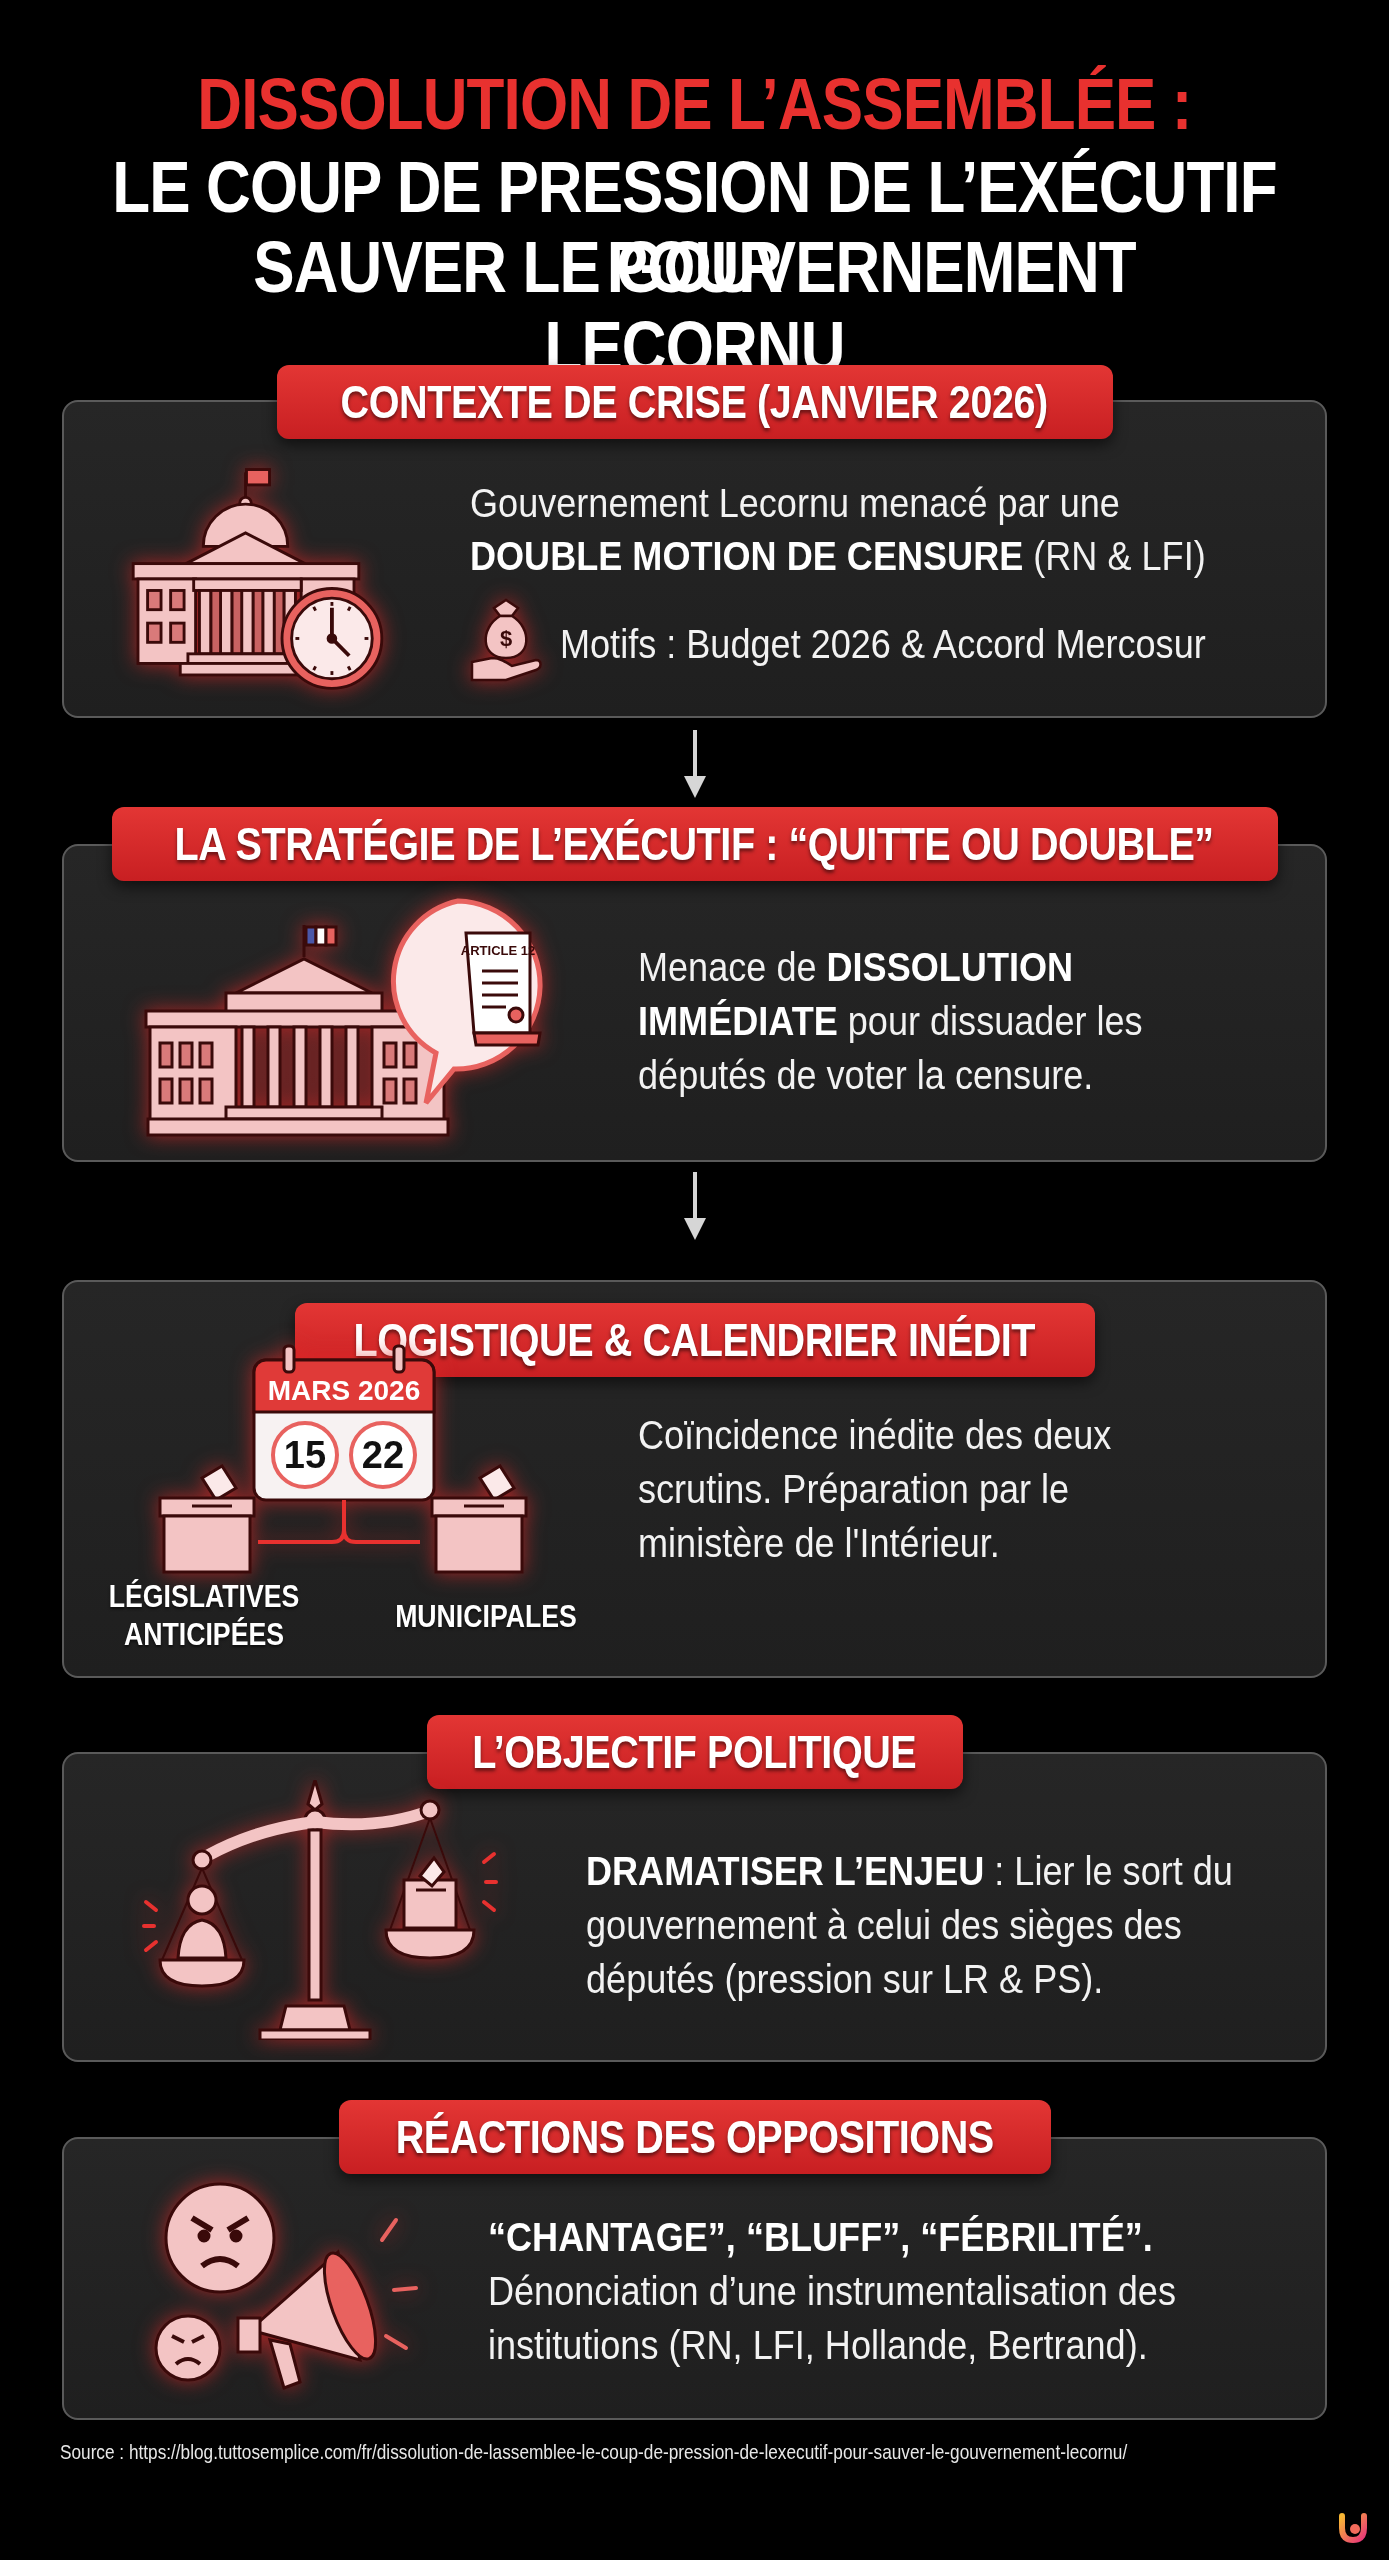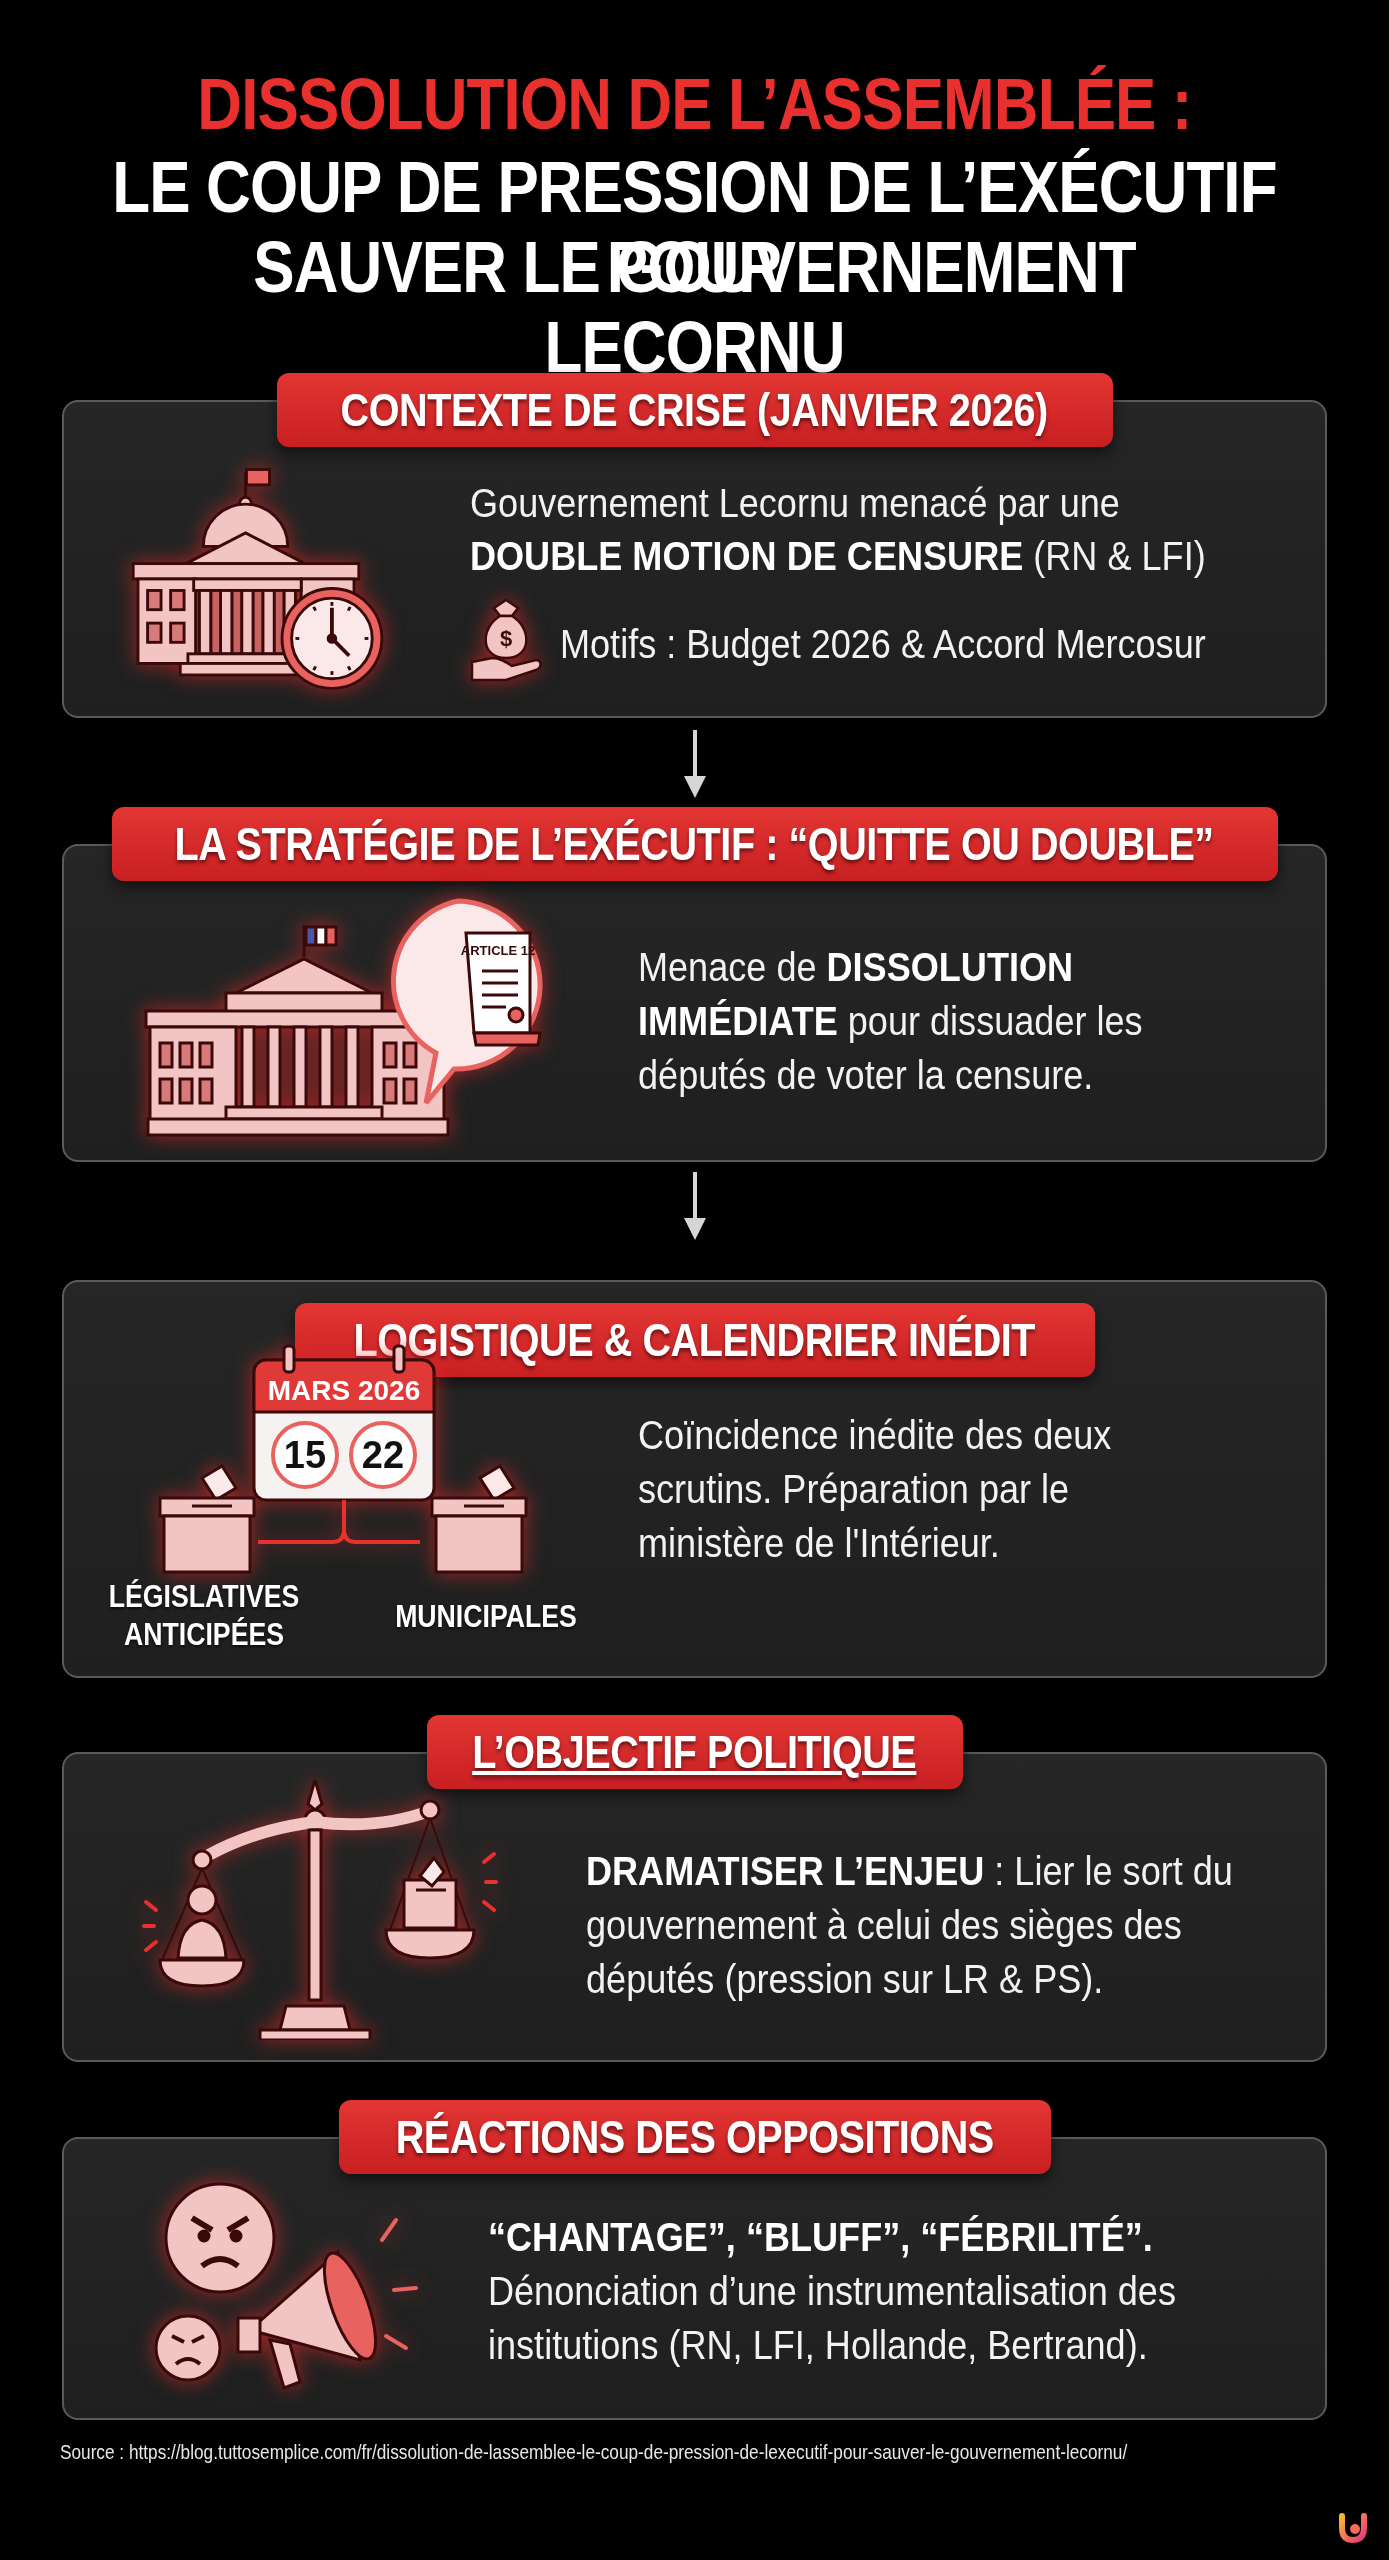--- a/index.html
+++ b/index.html
@@ -30,21 +30,21 @@
   .logo { position: absolute; left: 1336px; top: 2510px; width: 34px; height: 34px; }
 </style>
 </head>
 <body>
 
 <div class="title red">DISSOLUTION DE L’ASSEMBLÉE :</div>
 <div class="title white l2">LE COUP DE PRESSION DE L’EXÉCUTIF POUR</div>
 <div class="title white l3">SAUVER LE GOUVERNEMENT LECORNU</div>
 
 <div class="card" style="top:400px; height:318px;"></div>
-<div class="badge" style="top:373px; width:836px;justify-content:center;">
+<div class="badge" style="top:365px; width:836px;justify-content:center;">
     <span>CONTEXTE DE CRISE (JANVIER 2026)</span>
   </div>
 
 <svg class="icon" style="left:118px; top:458px;" width="280" height="240" viewBox="0 0 290 250">
   <g stroke="#3a0a0a" stroke-width="3" fill="#f3c4c4">
     <line x1="132" y1="15" x2="132" y2="45"></line>
     <rect x="133" y="12" width="24" height="16" fill="#e8625f"></rect>
     <circle cx="132" cy="47" r="6"></circle>
     <path d="M88 92 A44 44 0 0 1 176 92 Z"></path>
     <polygon points="70,110 132,78 194,110"></polygon>
@@ -200,21 +200,21 @@
   <div>LÉGISLATIVES</div>
   <div>ANTICIPÉES</div>
 </div>
 <div class="label-sm" style="left:376px; top:1598px; width:220px;">MUNICIPALES</div>
 
 <div class="txt" style="left:638px; top:1408px;">Coïncidence inédite des deux</div>
 <div class="txt" style="left:638px; top:1462px;">scrutins. Préparation par le</div>
 <div class="txt" style="left:638px; top:1516px;">ministère de l'Intérieur.</div>
 
 <div class="card" style="top:1752px; height:310px;"></div>
-<div class="badge" style="top:1715px; width:536px;text-decoration:underline;">
+<div class="badge" style="top:1715px; width:536px;">
     <span>L’OBJECTIF POLITIQUE</span>
   </div>
 
 <svg class="icon" style="left:140px; top:1780px;" width="360" height="260" viewBox="0 0 360 260">
   <g stroke="#3a0a0a" stroke-width="3" fill="#f3c4c4">
     <polygon points="175,0 182,24 175,30 168,24"></polygon>
     <circle cx="175" cy="40" r="10"></circle>
     <path d="M60 80 Q110 50 175 42 Q240 50 292 30" fill="none" stroke-width="12" stroke="#f3c4c4"></path>
     <circle cx="62" cy="80" r="9"></circle>
     <circle cx="290" cy="30" r="9"></circle>

